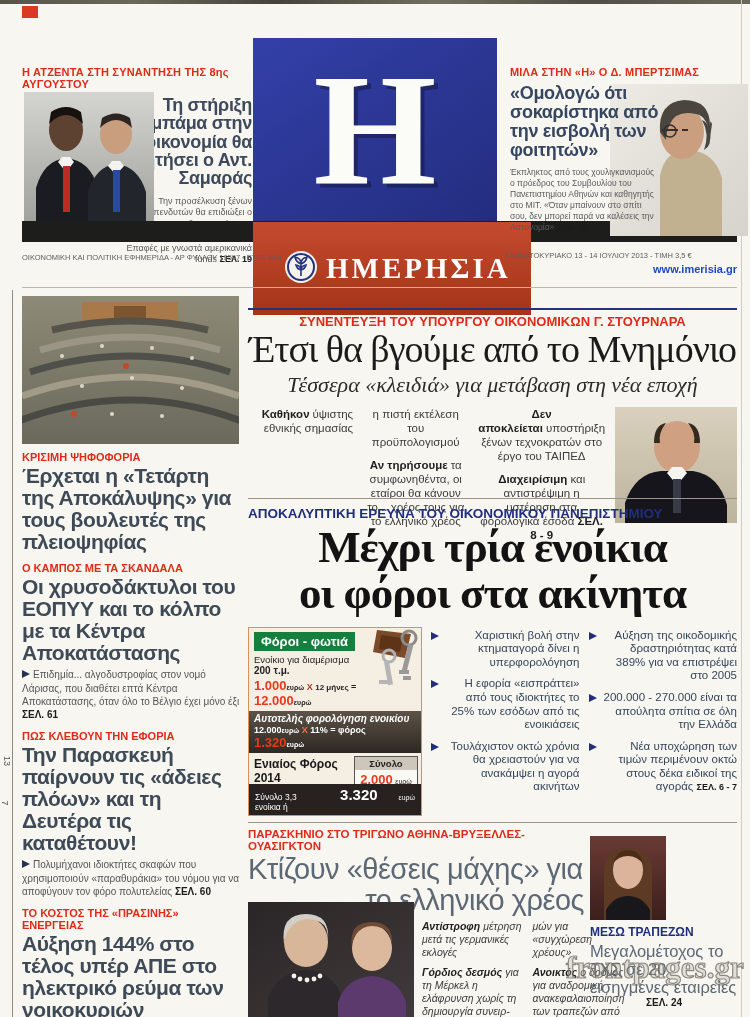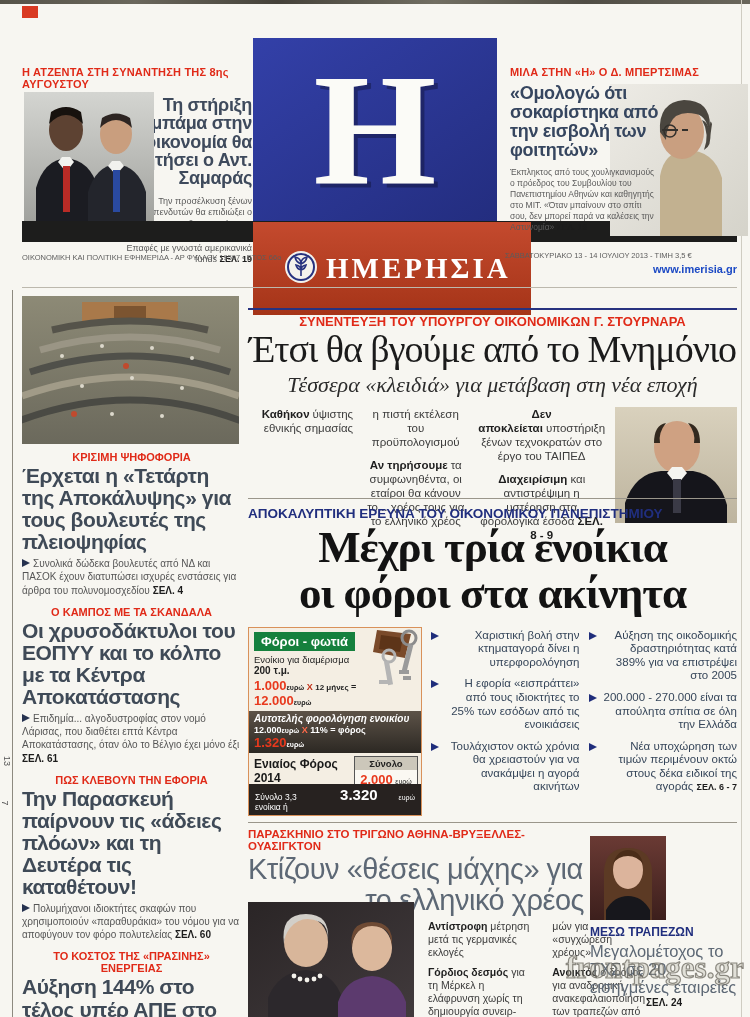--- a/index.html
+++ b/index.html
@@ -43,21 +43,21 @@
   .tr-headline{width:158px;margin-top:6px;font-size:18px;font-weight:bold;color:#36465f;
     line-height:1.05;letter-spacing:-.3px;position:relative;z-index:2;}
   .tr-body{width:150px;margin-top:7px;font-size:8.5px;color:#5a5a5a;line-height:1.3;position:relative;z-index:2;}
 
   .rule-full{position:absolute;left:22px;top:287px;width:715px;height:1px;background:#bcb8ad;}
 
   
   .sidebar{position:absolute;left:22px;top:296px;width:219px;}
   .sb-photo{width:217px;height:148px;margin-bottom:7px;}
   .sb-art{margin-bottom:9px;}
-  .sb-kicker{color:#e02a18;font-weight:bold;font-size:11px;text-align:center;}
+  .sb-kicker{color:#e02a18;font-weight:bold;font-size:11px;}
   .sb-headline{margin-top:2px;font-size:21px;font-weight:bold;color:#3f4a57;line-height:1.05;letter-spacing:-.4px;}
   .sb-body{margin:4px 0 0;font-size:10px;color:#555;line-height:1.32;}
   .arrow{display:inline-block;width:0;height:0;border-left:8px solid #26324f;
     border-top:4px solid transparent;border-bottom:4px solid transparent;margin-right:3px;}
 
   
   .s1{position:absolute;left:248px;top:308px;width:489px;border-top:2px solid #27327f;padding-top:4px;}
   .s1-kicker{text-align:center;color:#e02a18;font-weight:bold;font-size:13px;}
   .s1-headline{text-align:center;font-family:"Liberation Serif",serif;font-size:38px;color:#1b1b1b;
     letter-spacing:-1px;line-height:1.05;margin-top:1px;}
@@ -119,21 +119,21 @@
   .hrule2{position:absolute;left:248px;top:822px;width:489px;height:1px;background:#9a968b;}
 
   
   .s3{position:absolute;left:248px;top:828px;width:340px;}
   .s3-kicker{color:#e02a18;font-weight:bold;font-size:11.5px;}
   .s3-headline{margin-top:2px;font-size:29px;color:#5d6875;line-height:1.08;letter-spacing:-.5px;}
   .s3-headline .l2{text-align:right;padding-right:4px;}
   .s3-photo{position:absolute;left:0;top:74px;width:166px;height:115px;}
   .s3-cols{position:absolute;left:172px;top:92px;width:168px;display:flex;gap:7px;}
   .s3-col{flex:1;font-size:10.5px;line-height:1.24;color:#3c3c3c;}
-  .s3-col p{margin:0 8px 7px;}
+  .s3-col p{margin:0 2px 7px;font-style:italic;}
 
   .bank{position:absolute;left:590px;top:836px;width:148px;}
   .bank-photo{width:76px;height:84px;}
   .bank-kicker{margin-top:5px;color:#202e7e;font-weight:bold;font-size:12px;}
   .bank-headline{margin-top:3px;font-size:16.5px;color:#5d6875;line-height:1.1;}
   .bank-ref{margin-top:1px;text-align:center;font-size:10px;}
 
   .watermark{position:absolute;left:566px;top:950px;z-index:9;font-family:"Liberation Serif",serif;
     font-size:31px;font-weight:bold;color:rgba(175,172,160,.30);
     -webkit-text-stroke:1.2px rgba(108,106,96,.75);letter-spacing:0;}
@@ -259,21 +259,20 @@
             <circle cx="140" cy="120" r="2"></circle>
         </g>
         <circle cx="104" cy="70" r="3" fill="#c04a2e"></circle>
           <circle cx="52" cy="118" r="3" fill="#c04a2e"></circle>
       </svg>
     </div>
 
     <div class="sb-art">
       <div class="sb-kicker">ΚΡΙΣΙΜΗ ΨΗΦΟΦΟΡΙΑ</div>
       <div class="sb-headline">Έρχεται η «Τετάρτη της Αποκάλυψης» για τους βουλευτές της πλειοψηφίας</div>
-      <p class="sb-body"><span class="arrow"></span><span>Συνολικά δώδεκα βουλευτές από ΝΔ και ΠΑΣΟΚ έχουν διατυπώσει ισχυρές ενστάσεις για άρθρα του πολυνομοσχεδίου</span> <b class="ref">ΣΕΛ. 4</b></p>
     </div>
 
     <div class="sb-art">
       <div class="sb-kicker">Ο ΚΑΜΠΟΣ ΜΕ ΤΑ ΣΚΑΝΔΑΛΑ</div>
       <div class="sb-headline">Οι χρυσοδάκτυλοι του ΕΟΠΥΥ και το κόλπο με τα Κέντρα Αποκατάστασης</div>
       <p class="sb-body"><span class="arrow"></span><span>Επιδημία... αλγοδυστροφίας στον νομό Λάρισας, που διαθέτει επτά Κέντρα Αποκατάστασης, όταν όλο το Βέλγιο έχει μόνο έξι</span> <b class="ref">ΣΕΛ. 61</b></p>
     </div>
 
     <div class="sb-art">
       <div class="sb-kicker">ΠΩΣ ΚΛΕΒΟΥΝ ΤΗΝ ΕΦΟΡΙΑ</div>

